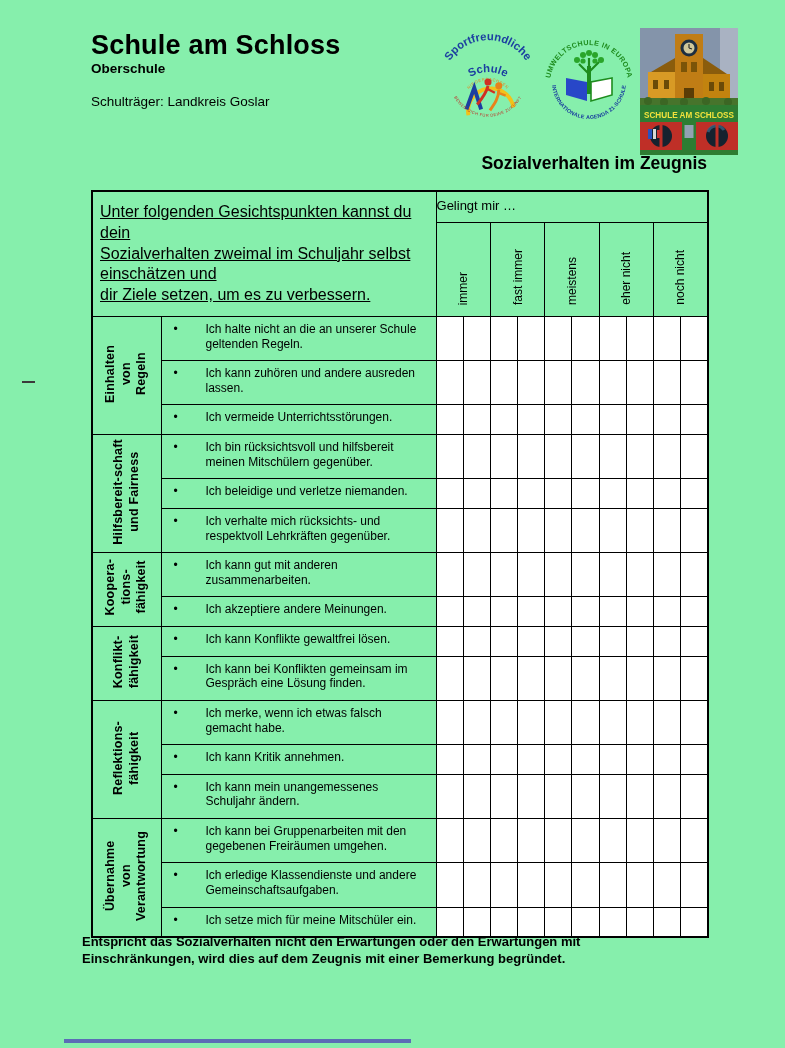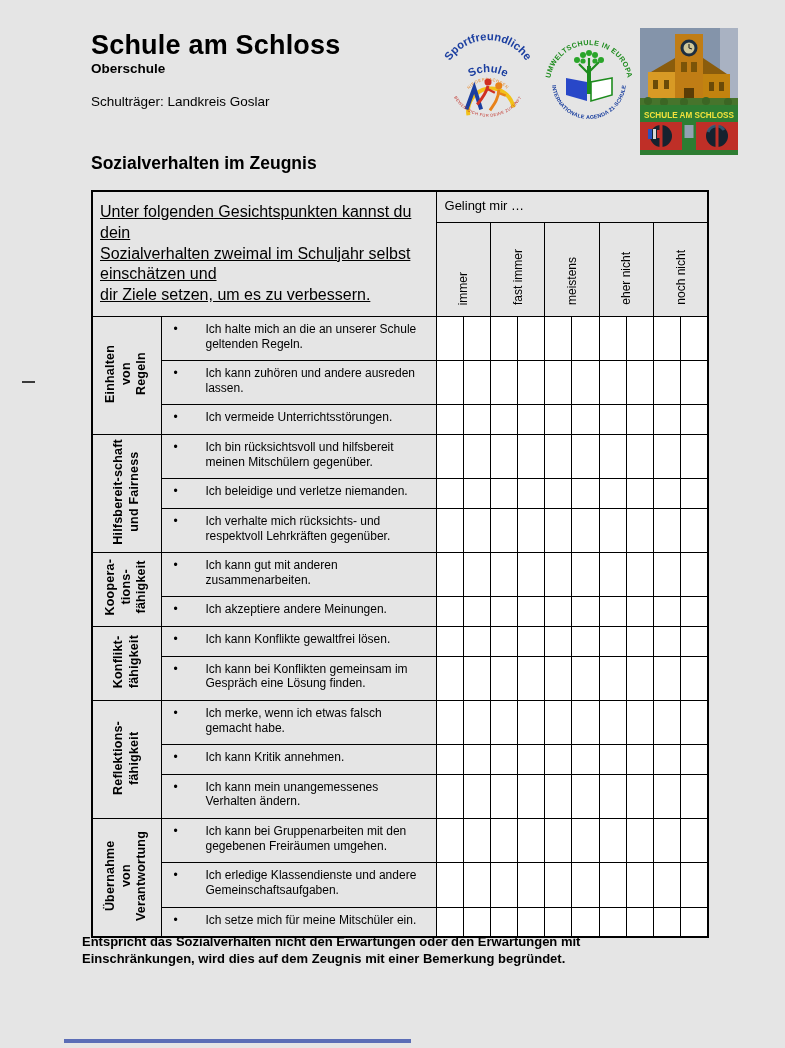--- a/index.html
+++ b/index.html
@@ -1,43 +1,43 @@
 <!DOCTYPE html>
 <html lang="de"><head>
 <meta charset="utf-8">
 <style>
   * { margin:0; padding:0; box-sizing:border-box; }
   html,body { background:#ffffff; }
   body { font-family:"Liberation Sans", sans-serif; color:#000; }
-  .page { position:relative; width:785px; height:1048px; background:#e5e5e5; overflow:hidden; }
+  .page { position:relative; width:785px; height:1048px; background:#86efac; overflow:hidden; }
 
   
   .head-block { position:absolute; left:91px; top:30px; }
   .school-name { font-size:27px; font-weight:bold; letter-spacing:0.2px; }
   .school-type { font-size:13.5px; font-weight:bold; }
   .school-auth { font-size:13.5px; margin-top:18px; }
 
   .logo { position:absolute; }
   .logo-sport  { left:437px; top:26px; width:102px; height:104px; }
   .logo-umwelt { left:543px; top:31px; width:92px; height:94px; }
   .logo-photo  { left:640px; top:28px; width:98px; height:127px; }
 
   
-  .page-title { position:absolute; left:91px; top:153px; width:616px; text-align:left;
+  .page-title { position:absolute; left:91px; top:153px; width:616px; text-align:right;
                 font-size:17.5px; font-weight:bold; }
 
   
   .tbl-wrap { position:absolute; left:91px; top:190px; width:616px; }
   table.assessment { border-collapse:collapse; width:616px; table-layout:fixed; }
   table.assessment td { border:1px solid #000; }
   table.assessment { border:2px solid #000; }
 
   .intro-cell { padding:10px 8px 10px 7px; font-size:16px; line-height:1.3;
                 vertical-align:middle; white-space:pre-line;text-decoration:underline; }
-  .gelingt-cell { font-size:13px; padding:6px 8px; height:28px; vertical-align:top; }
+  .gelingt-cell { font-size:13px; padding:6px 0; height:28px; vertical-align:top; }
   .rate-head { height:85px; vertical-align:bottom; text-align:center; padding:0 0 7px 0; }
   .vlabel { writing-mode:vertical-rl; transform:rotate(180deg); display:inline-block;
             font-size:12px; line-height:1; }
   .cat-cell { text-align:center; vertical-align:middle; padding:2px; }
   .cat-label { writing-mode:vertical-rl; transform:rotate(180deg); display:inline-block;
                font-weight:bold; font-size:12.5px; line-height:1.25; white-space:pre-line;
                letter-spacing:0.2px; }
   .stmt-cell { padding:5px 16px 9px 12px; vertical-align:top; }
   .stmt-inner { display:flex; align-items:flex-start; }
   .bullet { flex:0 0 32px; width:32px; font-size:12px; line-height:1.22; }
@@ -212,21 +212,21 @@
           </tr>
       </tbody>
       <tbody id="table-body">
           <tr>
             <td rowspan="3" class="cat-cell"><div class="cat-label">Einhalten
 von
 Regeln</div></td>
             <td class="stmt-cell">
               <div class="stmt-inner">
                 <span class="bullet">•</span>
-                <span class="stmt-text">Ich halte mich an die an unserer Schule geltenden Regeln.</span>
+                <span class="stmt-text">Ich halte nicht an die an unserer Schule geltenden Regeln.</span>
               </div>
             </td>
             <td class="rate-cell"></td>
             <td class="rate-cell"></td>
             <td class="rate-cell"></td>
             <td class="rate-cell"></td>
             <td class="rate-cell"></td>
             <td class="rate-cell"></td>
             <td class="rate-cell"></td>
             <td class="rate-cell"></td>
@@ -437,21 +437,21 @@
             <td class="rate-cell"></td>
             <td class="rate-cell"></td>
             <td class="rate-cell"></td>
             <td class="rate-cell"></td>
             <td class="rate-cell"></td>
           </tr>
           <tr>
             <td class="stmt-cell">
               <div class="stmt-inner">
                 <span class="bullet">•</span>
-                <span class="stmt-text">Ich kann mein unangemessenes Verhalten ändern.</span>
+                <span class="stmt-text">Ich kann mein unangemessenes Schuljahr ändern.</span>
               </div>
             </td>
             <td class="rate-cell"></td>
             <td class="rate-cell"></td>
             <td class="rate-cell"></td>
             <td class="rate-cell"></td>
             <td class="rate-cell"></td>
             <td class="rate-cell"></td>
             <td class="rate-cell"></td>
             <td class="rate-cell"></td>

